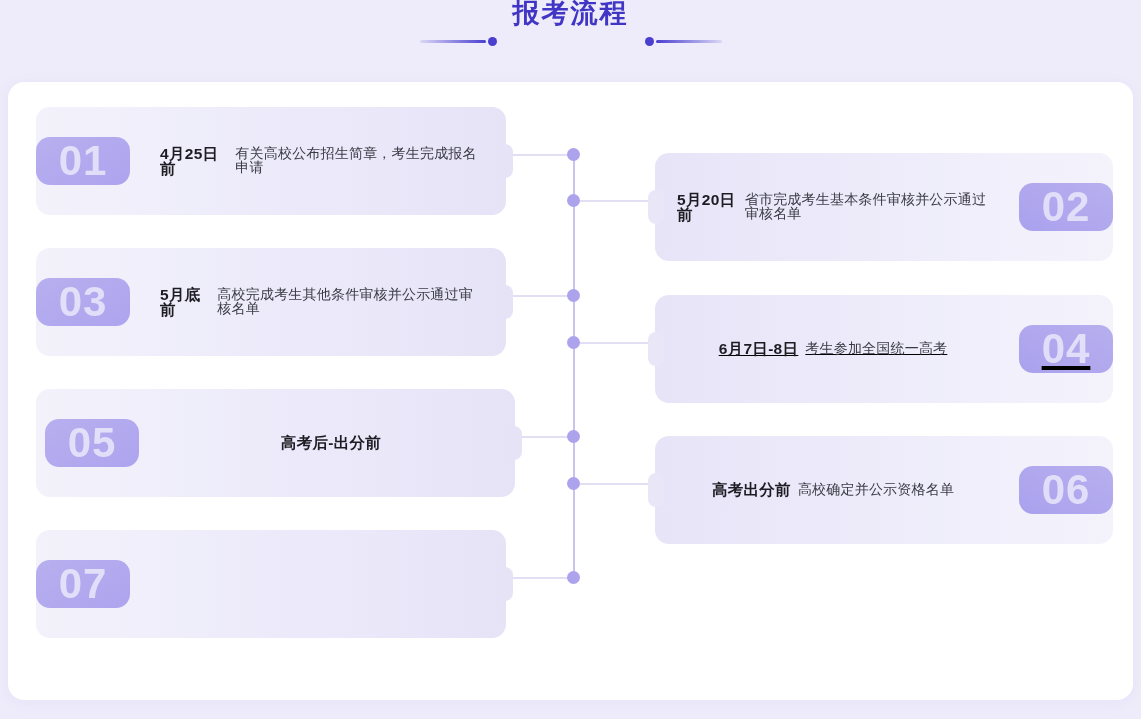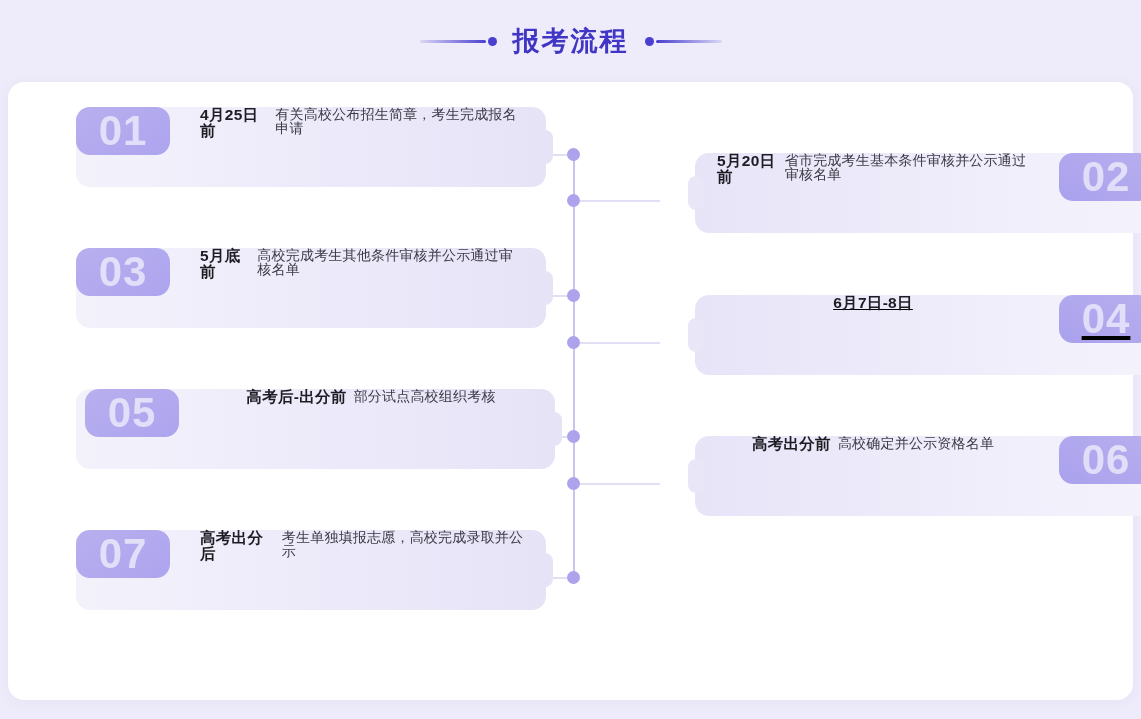--- a/index.html
+++ b/index.html
@@ -16,21 +16,20 @@
   }
 
   
   .header {
     position: absolute;
     left: 0;
     top: 0;
     width: 1141px;
     height: 82px;
     display: flex;
-    align-items: center;
     justify-content: center;
     gap: 14px;
   }
   .deco-left, .deco-right {
     display: flex;
     align-items: center;
     gap: 0;
   }
   .deco-line {
     width: 66px;
@@ -94,27 +93,26 @@
   .connector {
     position: absolute;
     height: 2px;
     background: #e2dff5;
     z-index: 2;
   }
 
   
   .card {
     position: absolute;
-    height: 80px;
+    height: 108px;
     border-radius: 14px;
     display: flex;
-    align-items: flex-start;
+    align-items: center;
     overflow: visible;
     z-index: 3;
-    margin-left: 40px;
   }
   .card-left {
     left: 36px;
     width: 470px;
     background: linear-gradient(to right, #f3f2fb 0%, #eceafa 55%, #e6e3f7 100%);
   }
   .card-right {
     left: 655px;
     width: 458px;
     background: linear-gradient(to left, #f4f3fc 0%, #edebfa 55%, #e7e4f8 100%);
@@ -243,39 +241,35 @@
   <div class="badge">03</div>
   <div class="card-body">
     <div class="card-title">5月底前</div>
     <div class="card-desc">高校完成考生其他条件审核并公示通过审核名单</div>
   </div>
 </div>
 
 <div class="card card-right" style="top:295px;text-decoration:underline;">
   <div class="card-body">
     <div class="card-title">6月7日-8日</div>
+    <div class="card-desc">考生参加全国统一高考</div>
   </div>
   <div class="badge">04</div>
 </div>
 
 <div class="card card-left" style="top:389px;padding-left:9px;">
   <div class="badge">05</div>
   <div class="card-body">
     <div class="card-title">高考后-出分前</div>
-    <div class="card-desc">部分试点高校组织考核</div>
   </div>
 </div>
 
 <div class="card card-right" style="top:436px;">
   <div class="card-body">
     <div class="card-title">高考出分前</div>
     <div class="card-desc">高校确定并公示资格名单</div>
   </div>
   <div class="badge">06</div>
 </div>
 
 <div class="card card-left" style="top:530px;">
   <div class="badge">07</div>
-  <div class="card-body">
-    <div class="card-title">高考出分后</div>
-    <div class="card-desc">考生单独填报志愿，高校完成录取并公示</div>
-  </div>
 </div>
 
 </body></html>

